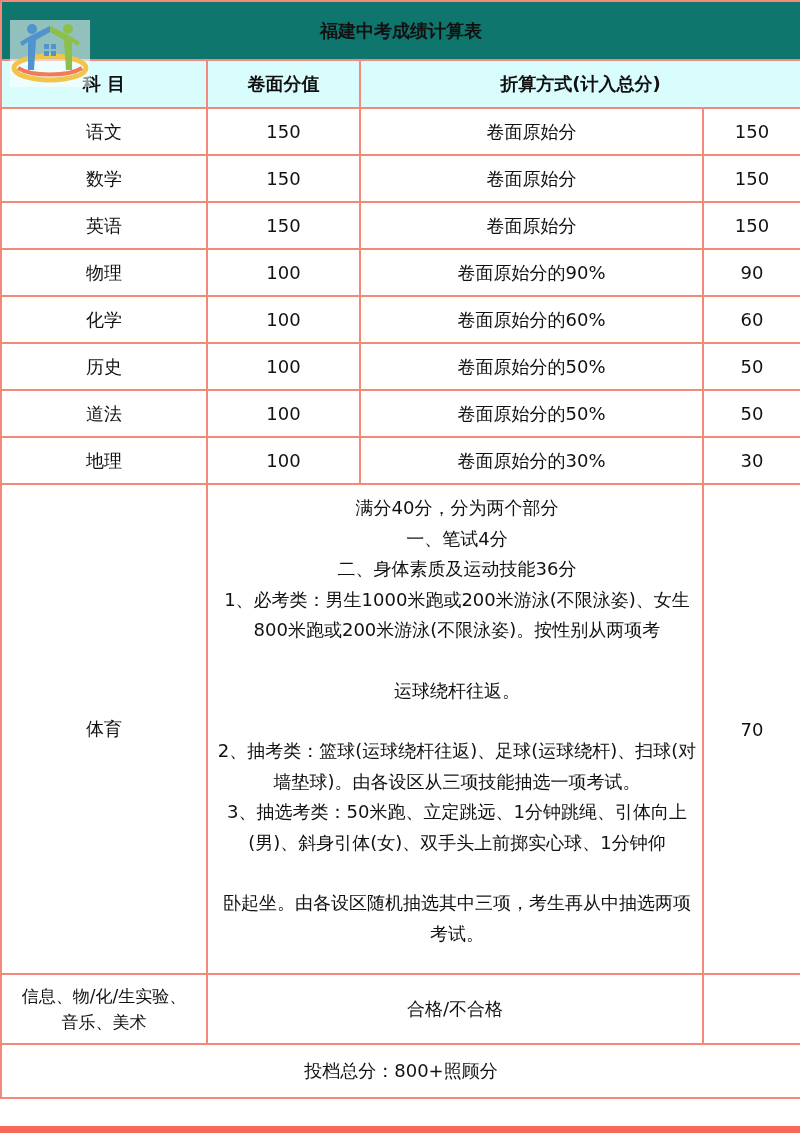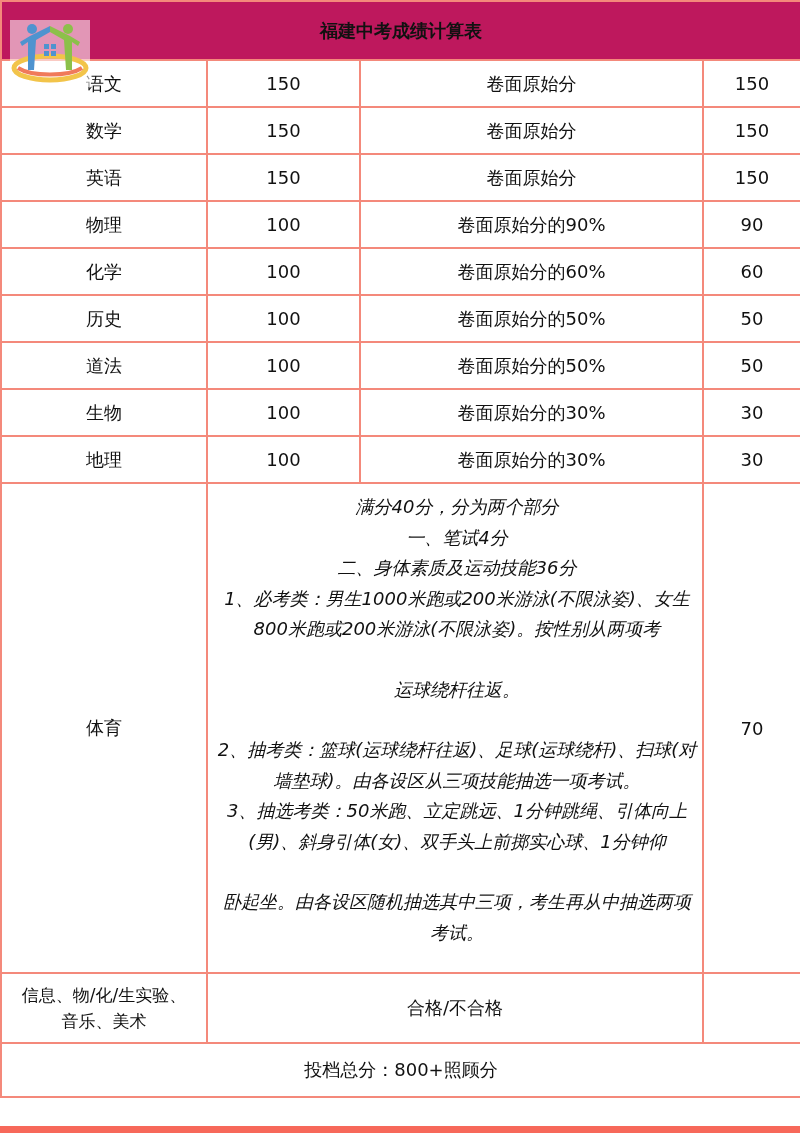--- a/index.html
+++ b/index.html
@@ -1,24 +1,24 @@
 <!DOCTYPE html>
 <html><head>
 <meta charset="utf-8">
 <style>
   html, body { margin: 0; padding: 0; background: #ffffff; }
   body { width: 800px; height: 1133px; position: relative; overflow: hidden;
          font-family: "DejaVu Sans", "Liberation Sans", sans-serif; color: #111; }
   table.sheet { position: absolute; left: 0; top: 0; width: 800px; border-collapse: collapse; table-layout: fixed; }
   table.sheet td { border: 2px solid #f4897b; text-align: center; vertical-align: middle; padding: 0; font-size: 18px; }
-  .title-row td { background: #be185d; height: 57px; font-weight: bold; font-size: 20px; }
+  .title-row td { background: #0f766e; height: 57px; font-weight: bold; font-size: 20px; }
   .head-row td { background: #d9fdfd; height: 46px; font-weight: bold; font-size: 19px; }
   .data-row td { height: 45px; }
   .pe-row td { height: 472px; }
-  .pe-text { text-align: left; padding: 8px 4px 8px 8px !important; vertical-align: top !important; line-height: 30.5px; font-size: 17.5px; font-style: italic; }
+  .pe-text { text-align: left; padding: 8px 4px 8px 8px !important; vertical-align: top !important; line-height: 30.5px; font-size: 17.5px; }
   .pe-text p { margin: 0; }
   .pe-text .gap { height: 30px; }
   .misc-row td { height: 68px; }
   .misc-subject { font-size: 17px !important; line-height: 26px; }
   .total-row td { height: 52px; }
   .bottom-bar { position: absolute; left: 0; top: 1126px; width: 800px; height: 7px; background: #f7685a; }
   .logo { position: absolute; left: 10px; top: 20px; width: 80px; height: 67px; background: rgba(255,255,255,0.55); }
 </style>
 </head>
 <body>
@@ -26,20 +26,25 @@
 <table class="sheet">
   <colgroup>
     <col style="width:206px">
     <col style="width:153px">
     <col style="width:343px">
     <col style="width:98px">
   </colgroup>
   <tbody>
       <tr class="title-row">
     <td colspan="4">福建中考成绩计算表</td>
+  </tr>
+  <tr class="head-row">
+    <td>科 目</td>
+    <td>卷面分值</td>
+    <td colspan="2">折算方式(计入总分)</td>
   </tr>
 
   <tr class="data-row">
     <td>语文</td>
     <td>150</td>
     <td>卷面原始分</td>
     <td>150</td>
   </tr>
   <tr class="data-row">
     <td>数学</td>
@@ -69,26 +74,20 @@
     <td>历史</td>
     <td>100</td>
     <td>卷面原始分的50%</td>
     <td>50</td>
   </tr>
   <tr class="data-row">
     <td>道法</td>
     <td>100</td>
     <td>卷面原始分的50%</td>
     <td>50</td>
-  </tr>
-  <tr class="data-row">
-    <td>生物</td>
-    <td>100</td>
-    <td>卷面原始分的30%</td>
-    <td>30</td>
   </tr>
   <tr class="data-row">
     <td>地理</td>
     <td>100</td>
     <td>卷面原始分的30%</td>
     <td>30</td>
   </tr>
 
   <tr class="pe-row">
     <td>体育</td>

